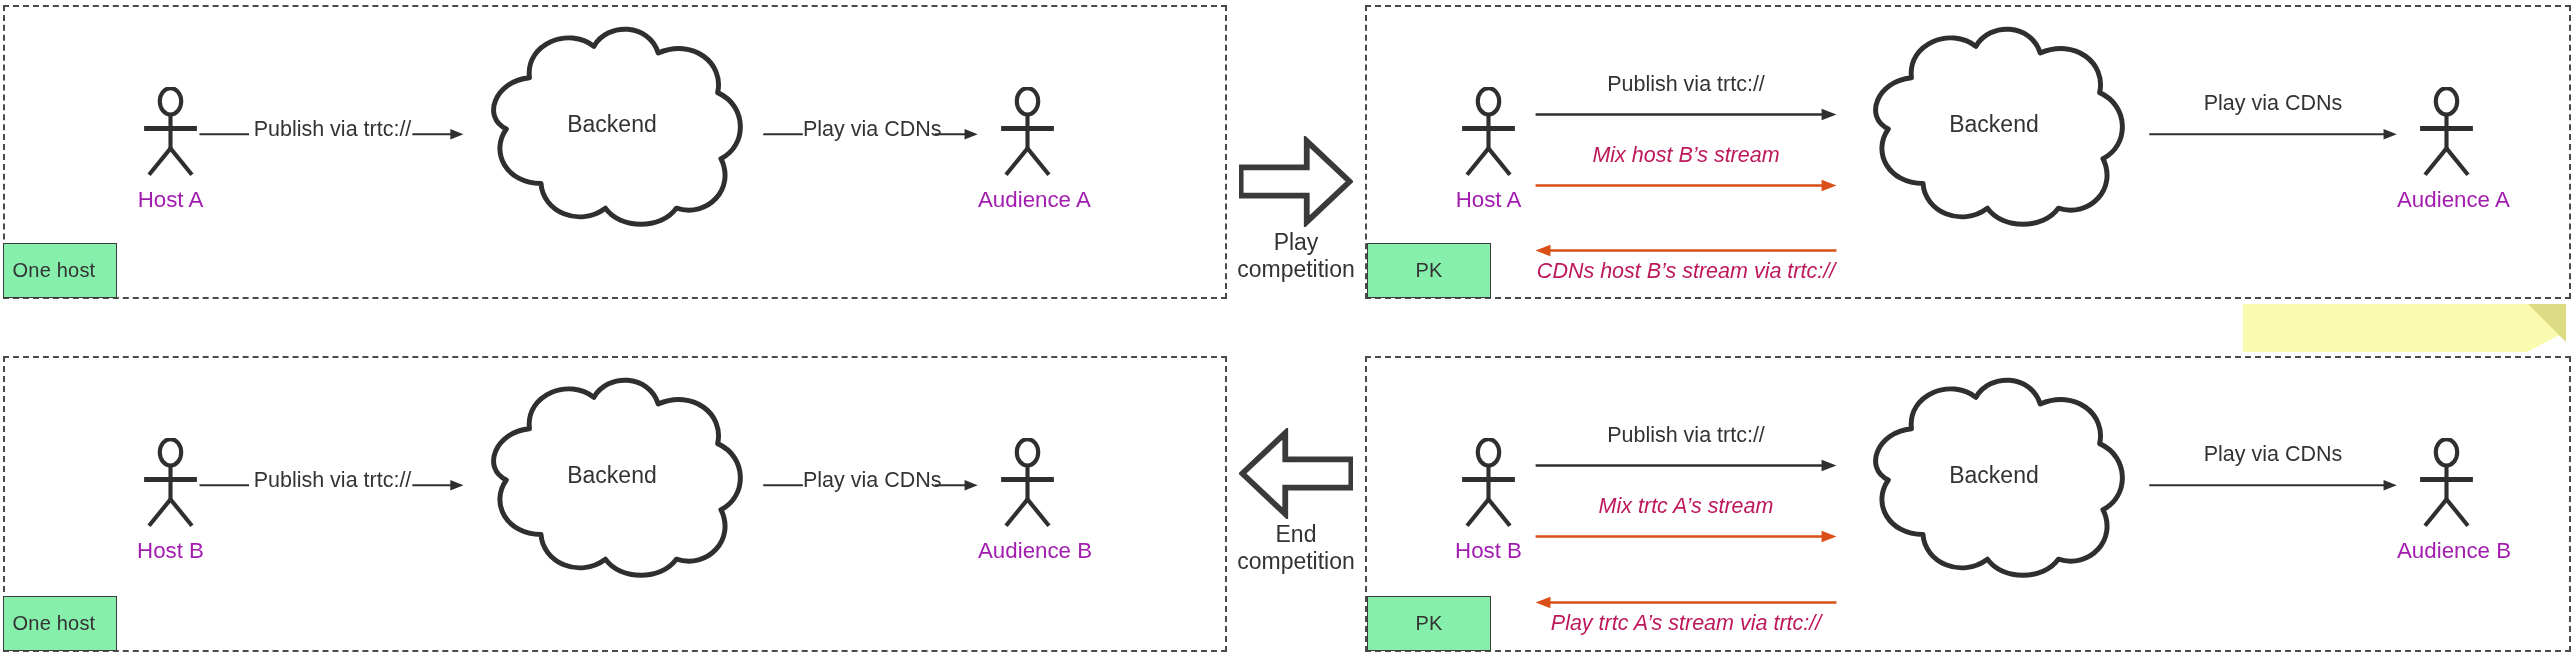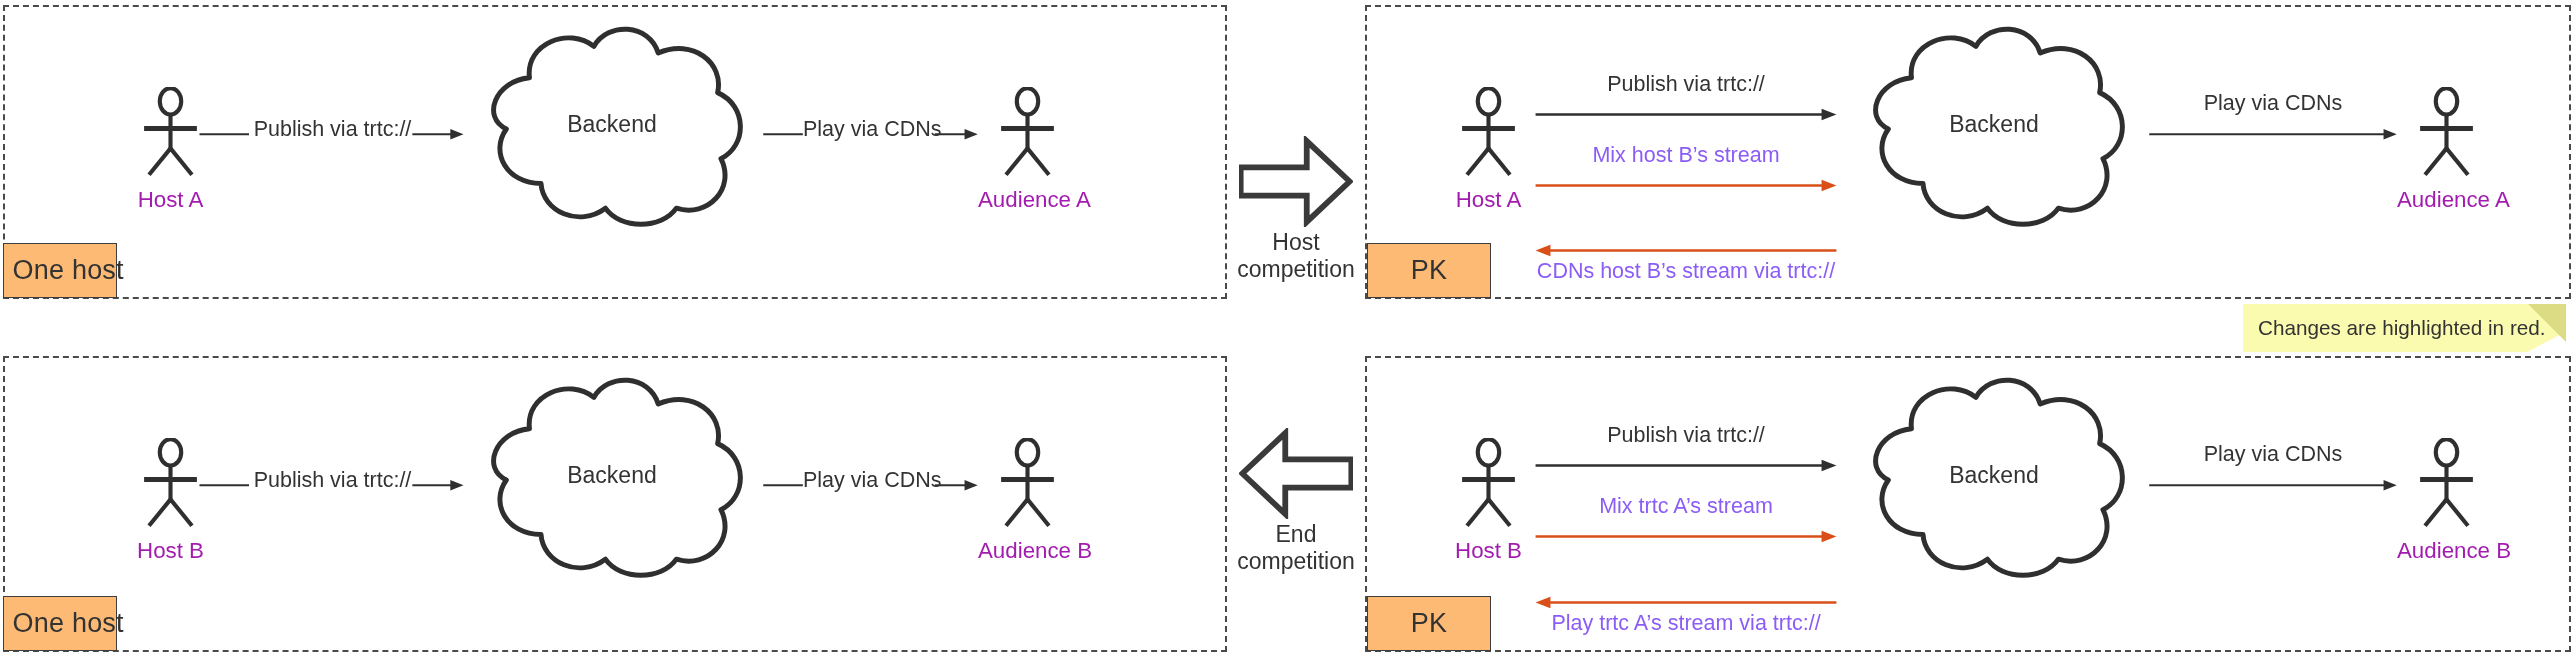--- a/index.html
+++ b/index.html
@@ -20,24 +20,24 @@
   }
   #panel-tl{left:3.3px;  top:5px;   width:1224px; height:294px;}
   #panel-bl{left:3.3px;  top:356px; width:1224px; height:296px;}
   #panel-tr{left:1365px;top:5px;  width:1206px; height:294px;}
   #panel-br{left:1365px;top:356px;width:1206px; height:296px;}
 
   
   .tagbox{
     position:absolute;
     border:1.7px solid #3d3d3d;
-    background:#fdba74;
+    background:#86efac;
     box-sizing:border-box;
     display:flex;align-items:center;justify-content:center;
-    font-size:27px;color:#333;
+    font-size:20px;color:#333;
     letter-spacing:0.2px;
     white-space:nowrap;
   }
   #tag-tl{left:3.3px;  top:243px; width:114px;height:55px;justify-content:flex-start;padding-left:8.3px;}
   #tag-bl{left:3.3px;  top:596px; width:114px;height:55px;justify-content:flex-start;padding-left:8.3px;}
   #tag-tr{left:1367px;top:243px;width:124px;height:55px;}
   #tag-br{left:1367px;top:596px;width:124px;height:55px;}
 
   
   .actor{position:absolute;width:99px;}
@@ -55,21 +55,21 @@
     font-size:23px;color:#333;pointer-events:none;
   }
 
   
   .flow{position:absolute;}
   .flow svg{display:block;overflow:visible;}
   .flow-label{
     position:absolute;font-size:21.5px;white-space:nowrap;color:#333;
     text-align:center;
   }
-  .flow-label.orange{color:#8b5cf6;}
+  .flow-label.orange{color:#be185d;font-style:italic;}
 
   
   .bigarrow{position:absolute;}
   .bigarrow svg{display:block;}
   .bigarrow-cap{
     position:absolute;width:174px;text-align:center;
     font-size:23px;line-height:1.18;color:#333;
   }
 
   
@@ -206,21 +206,21 @@
 
   <div class="tagbox" id="tag-bl">
     <span>One host</span>
   </div>
 
   <div class="bigarrow" style="left:1239px;top:136px;">
     <svg width="114" height="91" viewBox="0 0 138 110">
       <path d="M2 38 L82 38 L82 6 L134 55 L82 104 L82 72 L2 72 Z" fill="#ffffff" stroke="#3a3a3a" stroke-width="7" stroke-linejoin="miter"></path>
     </svg>
     <div class="bigarrow-cap" style="left:-30px;top:93px;">
-      <div>Host</div>
+      <div>Play</div>
       <div>competition</div>
     </div>
   </div>
 
   <div class="bigarrow" style="left:1239px;top:428px;">
     <svg width="114" height="91" viewBox="0 0 138 110">
       <path d="M136 38 L56 38 L56 6 L4 55 L56 104 L56 72 L136 72 Z" fill="#ffffff" stroke="#3a3a3a" stroke-width="7" stroke-linejoin="miter"></path>
     </svg>
     <div class="bigarrow-cap" style="left:-30px;top:93px;">
       <div>End</div>
@@ -358,17 +358,16 @@
     <div class="caption">Audience B</div>
   </div>
 
   <div class="tagbox" id="tag-br">
     <span>PK</span>
   </div>
 
   <div id="note">
     <div class="note-body"></div>
     <div class="note-fold"></div>
-    <div class="note-text">Changes are highlighted in red.</div>
   </div>
 
 </div>
 
 
 </body></html>

